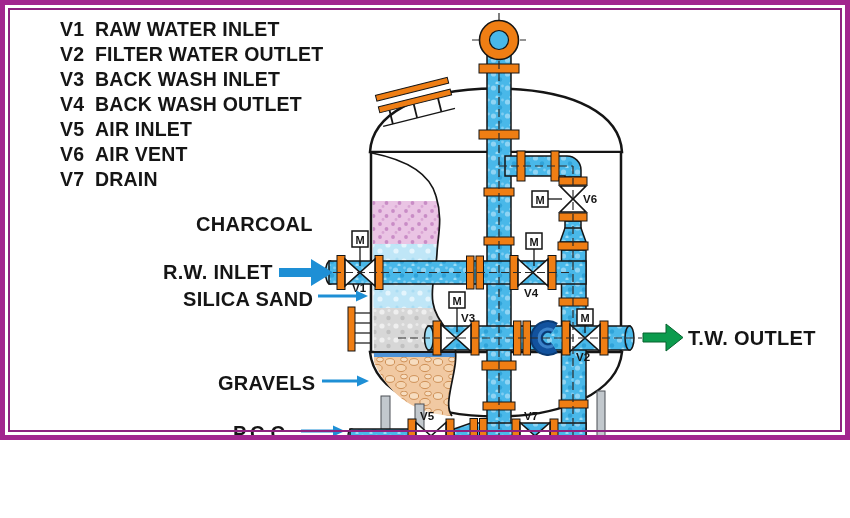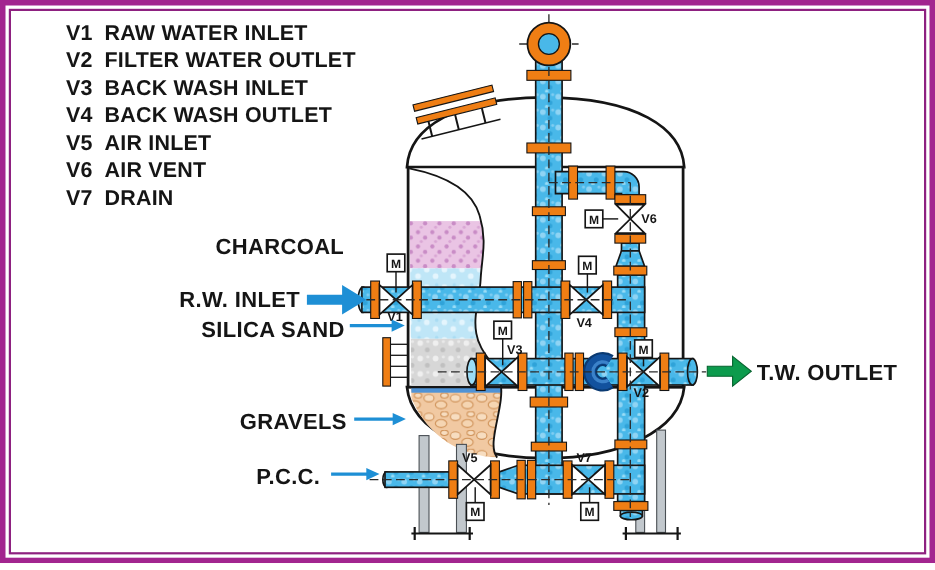--- a/index.html
+++ b/index.html
@@ -1,16 +1,16 @@
 <!DOCTYPE html>
 <html><head>
 <meta charset="utf-8">
 <style>
   html,body{margin:0;padding:0;background:#fff;}
-  #stage{position:relative;width:850px;height:512px;background:#fff;overflow:hidden;
+  #stage{position:relative;width:850px;height:440px;background:#fff;overflow:hidden;
          font-family:"Liberation Sans",sans-serif;}
   .frame{position:absolute;inset:0;border:5px solid #a2258f;pointer-events:none;z-index:5;}
   .frame-inner{position:absolute;inset:8px;border:2px solid #8e2180;pointer-events:none;z-index:5;}
   svg{position:absolute;left:0;top:0;}
   text{font-family:"Liberation Sans",sans-serif;font-weight:bold;fill:#151515;}
   .legend-code,.legend-label{font-size:19.5px;letter-spacing:0.2px;}
   .anno{font-size:20px;letter-spacing:0.3px;}
   .vtag{font-size:11.5px;}
   .mtag{font-size:11px;}
 </style>

